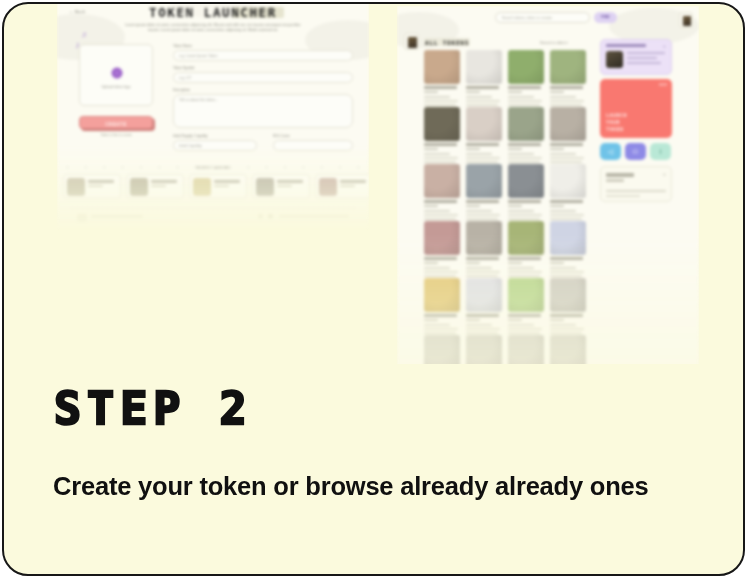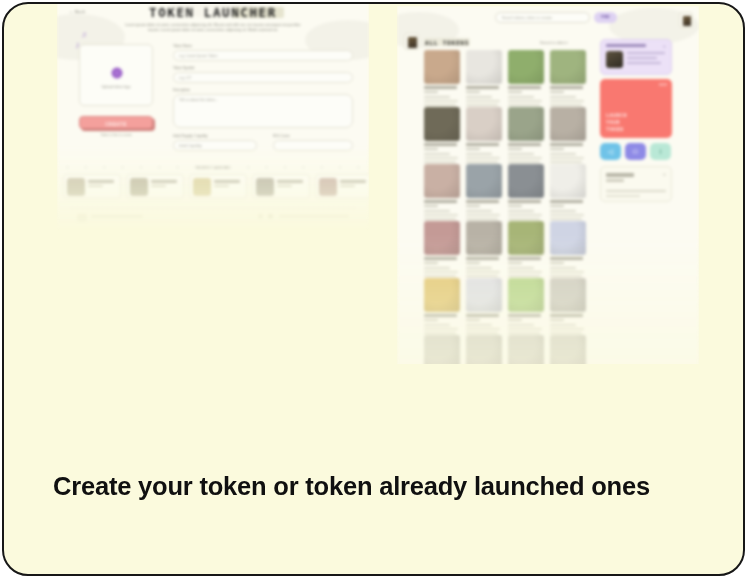--- a/index.html
+++ b/index.html
@@ -864,15 +864,16 @@
         <div class="hd"></div>
         <div class="hd2"></div>
         <div class="x">✕</div>
         <div class="b1"></div>
         <div class="b2"></div>
       </div>
     </div>
 
   </div>
 
-  <div id="step-desc">Create your token or token already launched ones</div>
+  <div id="step-title">STEP 2</div>
+  <div id="step-desc">Create your token or browse already already ones</div>
 
 </div>
 
 </body></html>

